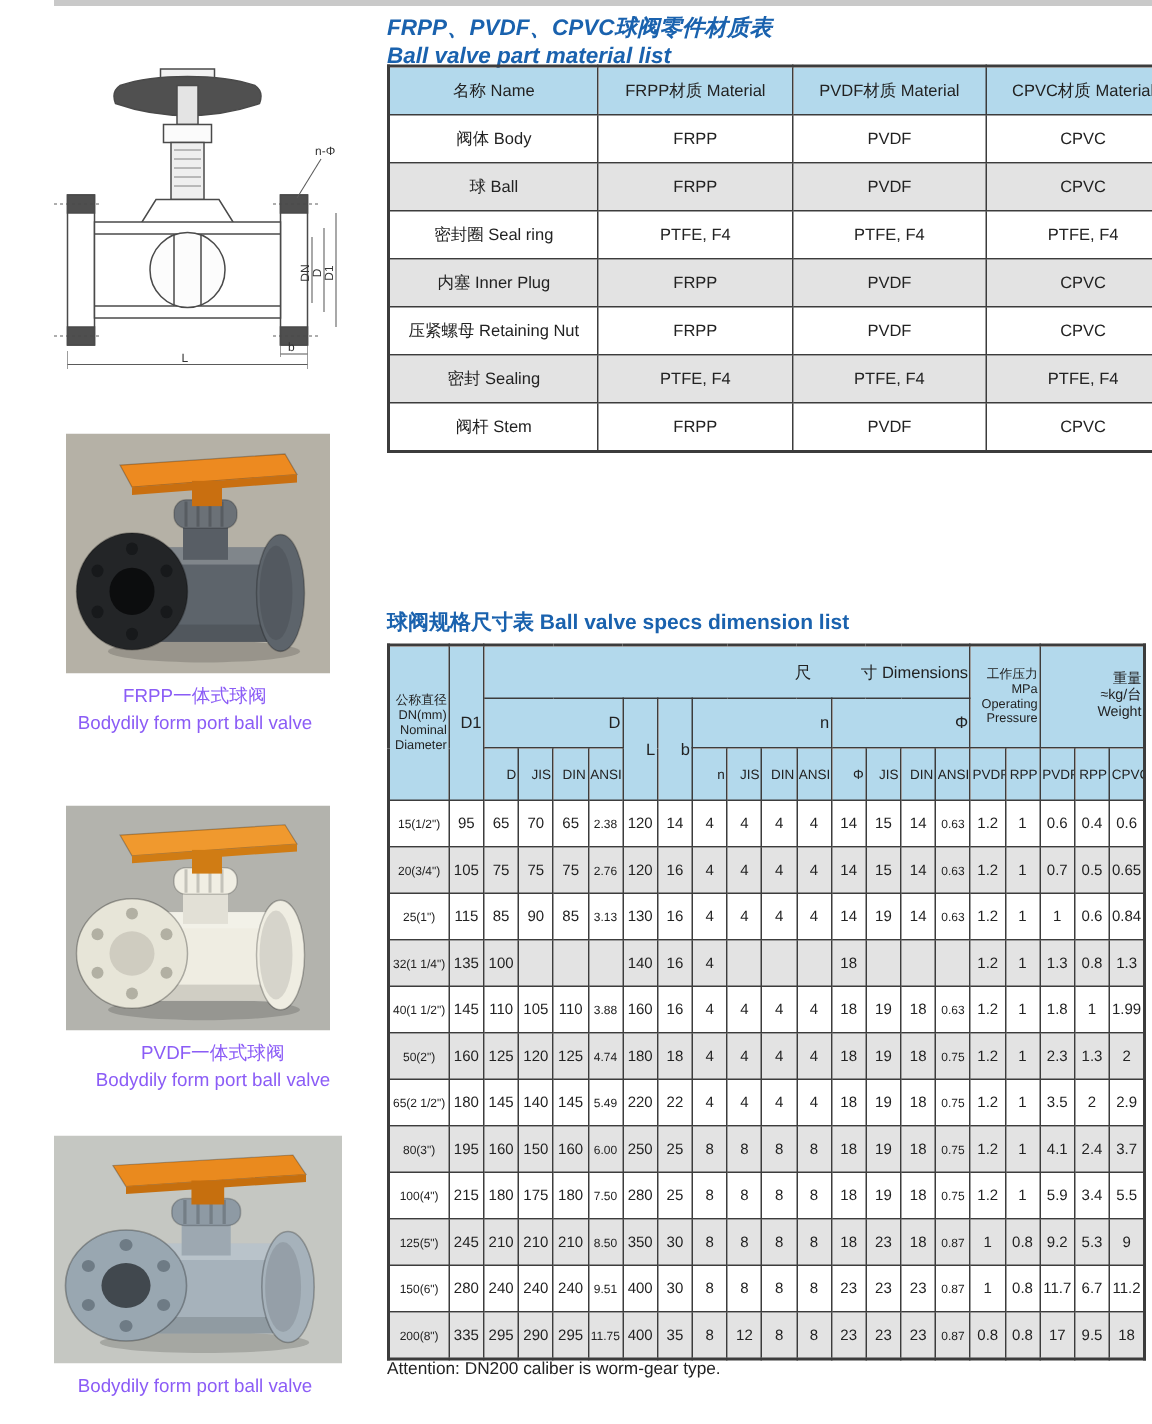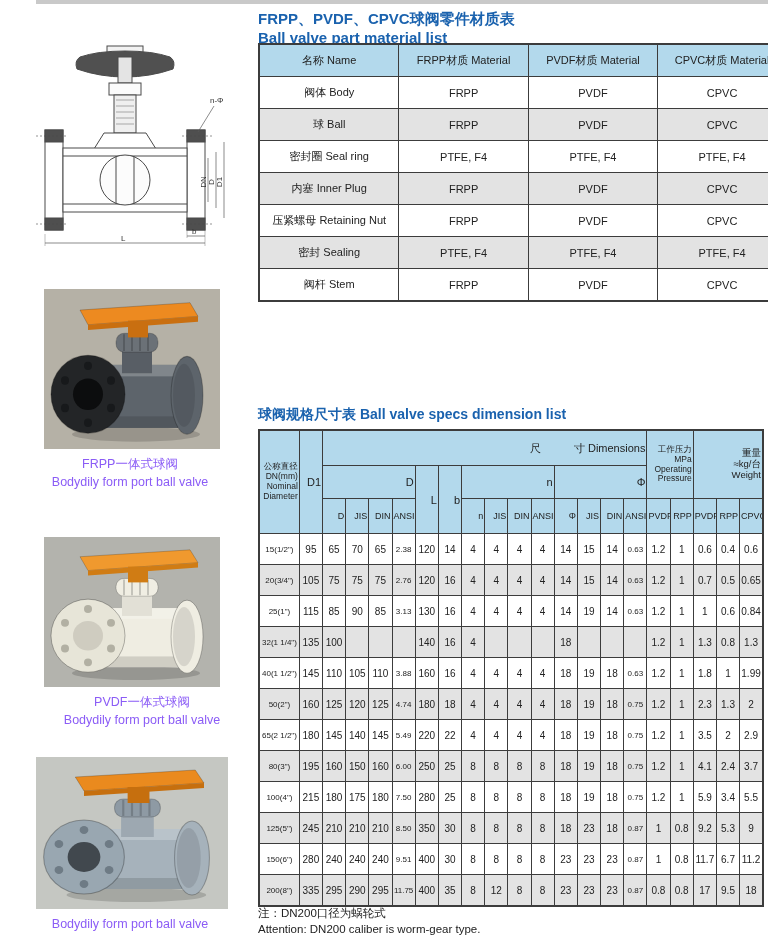--- a/index.html
+++ b/index.html
@@ -3,21 +3,21 @@
 <meta charset="utf-8">
 <style>
   html,body{margin:0;padding:0;}
   body{font-family:"Liberation Sans","DejaVu Sans",sans-serif;background:#ffffff;}
   .page{position:relative;width:768px;height:949px;background:#fff;overflow:hidden;}
   .abs{position:absolute;}
   .top-strip{left:36px;right:0;top:0;height:4px;background:#c9c9c9;}
 
   
   .sec-title{color:var(--title-blue,#1a62ae);font-weight:bold;line-height:1.25;}
-  .title1{left:258px;top:10px;font-size:15px;}
+  .title1{left:258px;top:10px;font-size:15px;font-style:italic;}
   .title2{left:258px;top:406px;font-size:14px;}
 
   
   table{border-collapse:collapse;table-layout:fixed;}
   th,td{border:1px solid var(--border,#3c3c3c);text-align:center;vertical-align:middle;padding:0 1px;color:#222;overflow:hidden;}
   thead th{background:var(--header-blue,#b3d9ec);font-weight:normal;}
   tbody tr:nth-child(even) td{background:var(--row-gray,#e3e3e3);}
 
   
   .table1{left:258px;top:43px;width:530px;border:2px solid var(--border,#3c3c3c);}
@@ -565,16 +565,15 @@
           <td>0.8</td>
           <td>0.8</td>
           <td>17</td>
           <td>9.5</td>
           <td>18</td>
         </tr>
       </tbody>
   </table>
 
   <div class="abs note">
-    <div>注：DN200口径为蜗轮式</div>
     <div>Attention: DN200 caliber is worm-gear type.</div>
   </div>
 </div>
 
 </body></html>

